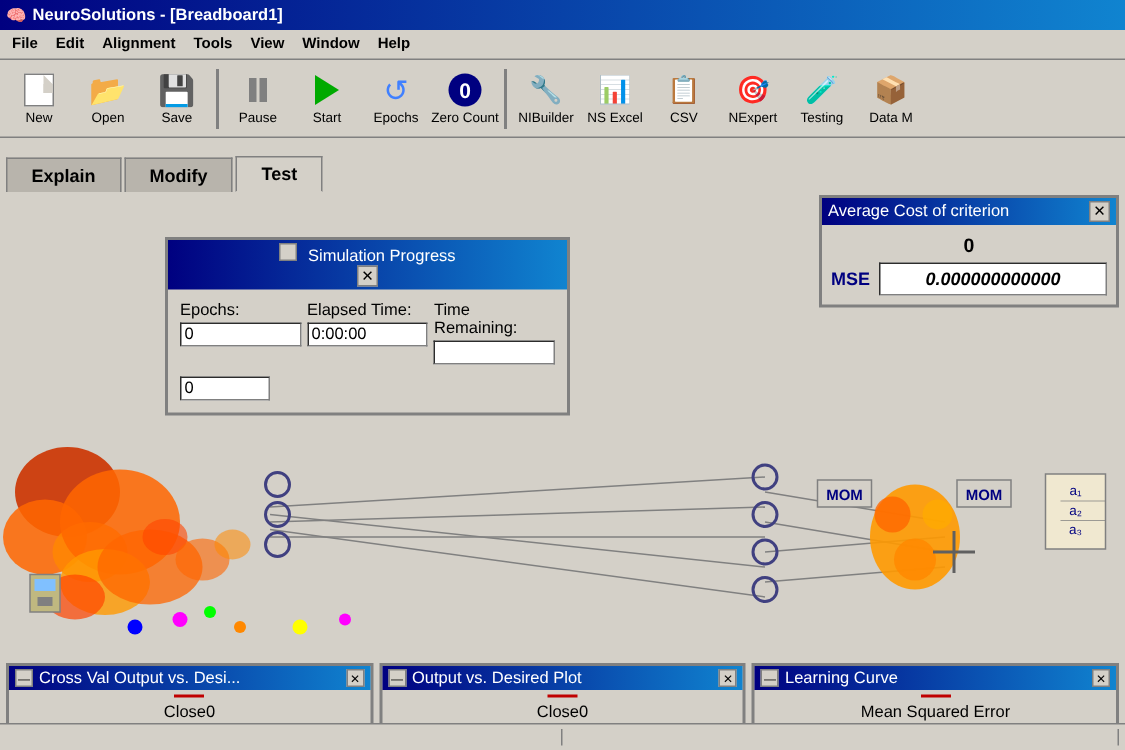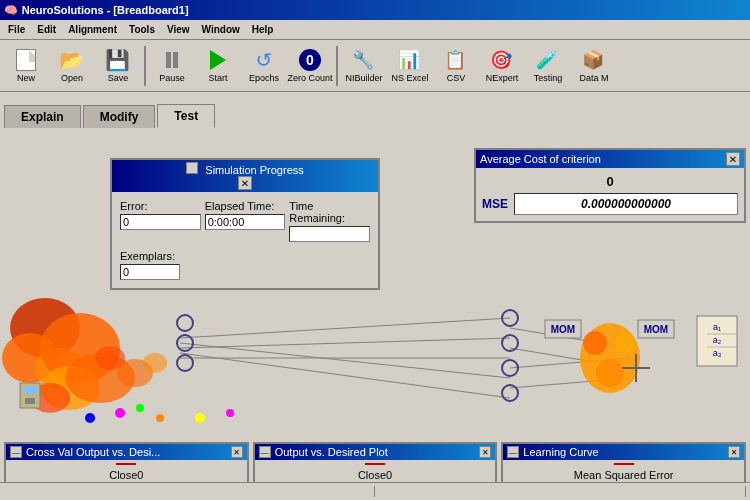--- a/index.html
+++ b/index.html
@@ -109,23 +109,23 @@
       background: #d4d0c8;
       position: relative;
       width: 750px;
       height: 310px;
       overflow: hidden;
     }
 
     
     .avg-cost-panel {
       position: absolute;
-      top: 20px;
+      top: 2px;
       right: 4px;
-      width: 272px;
+      width: 200px;
       background: #d4d0c8;
       border: 2px solid #808080;
     }
     .panel-title-bar {
       background: linear-gradient(to right, #000080, #1084d0);
       color: white;
       padding: 2px 4px;
       font-size: 11px;
       display: flex;
       justify-content: space-between;
@@ -565,34 +565,33 @@
     <div class="dialog-title-bar">
       <div>
         <span class="dialog-title-icon"></span>
         <span>Simulation Progress</span>
       </div>
       <div class="panel-close-btn">✕</div>
     </div>
     <div class="dialog-content">
       <div class="progress-grid">
         <div class="progress-field">
-          <label>Error:</label>
+          <label>Epochs:</label>
           <input type="text" value="0" readonly="" style="">
         </div>
         <div class="progress-field">
           <label>Elapsed Time:</label>
           <input type="text" value="0:00:00" readonly="" style="">
         </div>
         <div class="progress-field">
           <label>Time Remaining:</label>
           <input type="text" value="" readonly="" style="">
         </div>
       </div>
       <div class="progress-exemplars">
-        <label>Exemplars:</label>
         <input type="text" value="0" readonly="" style="">
       </div>
     </div>
   </div>
 
 </div>
 
 <div class="bottom-panels">
 
   <div class="sub-panel">

